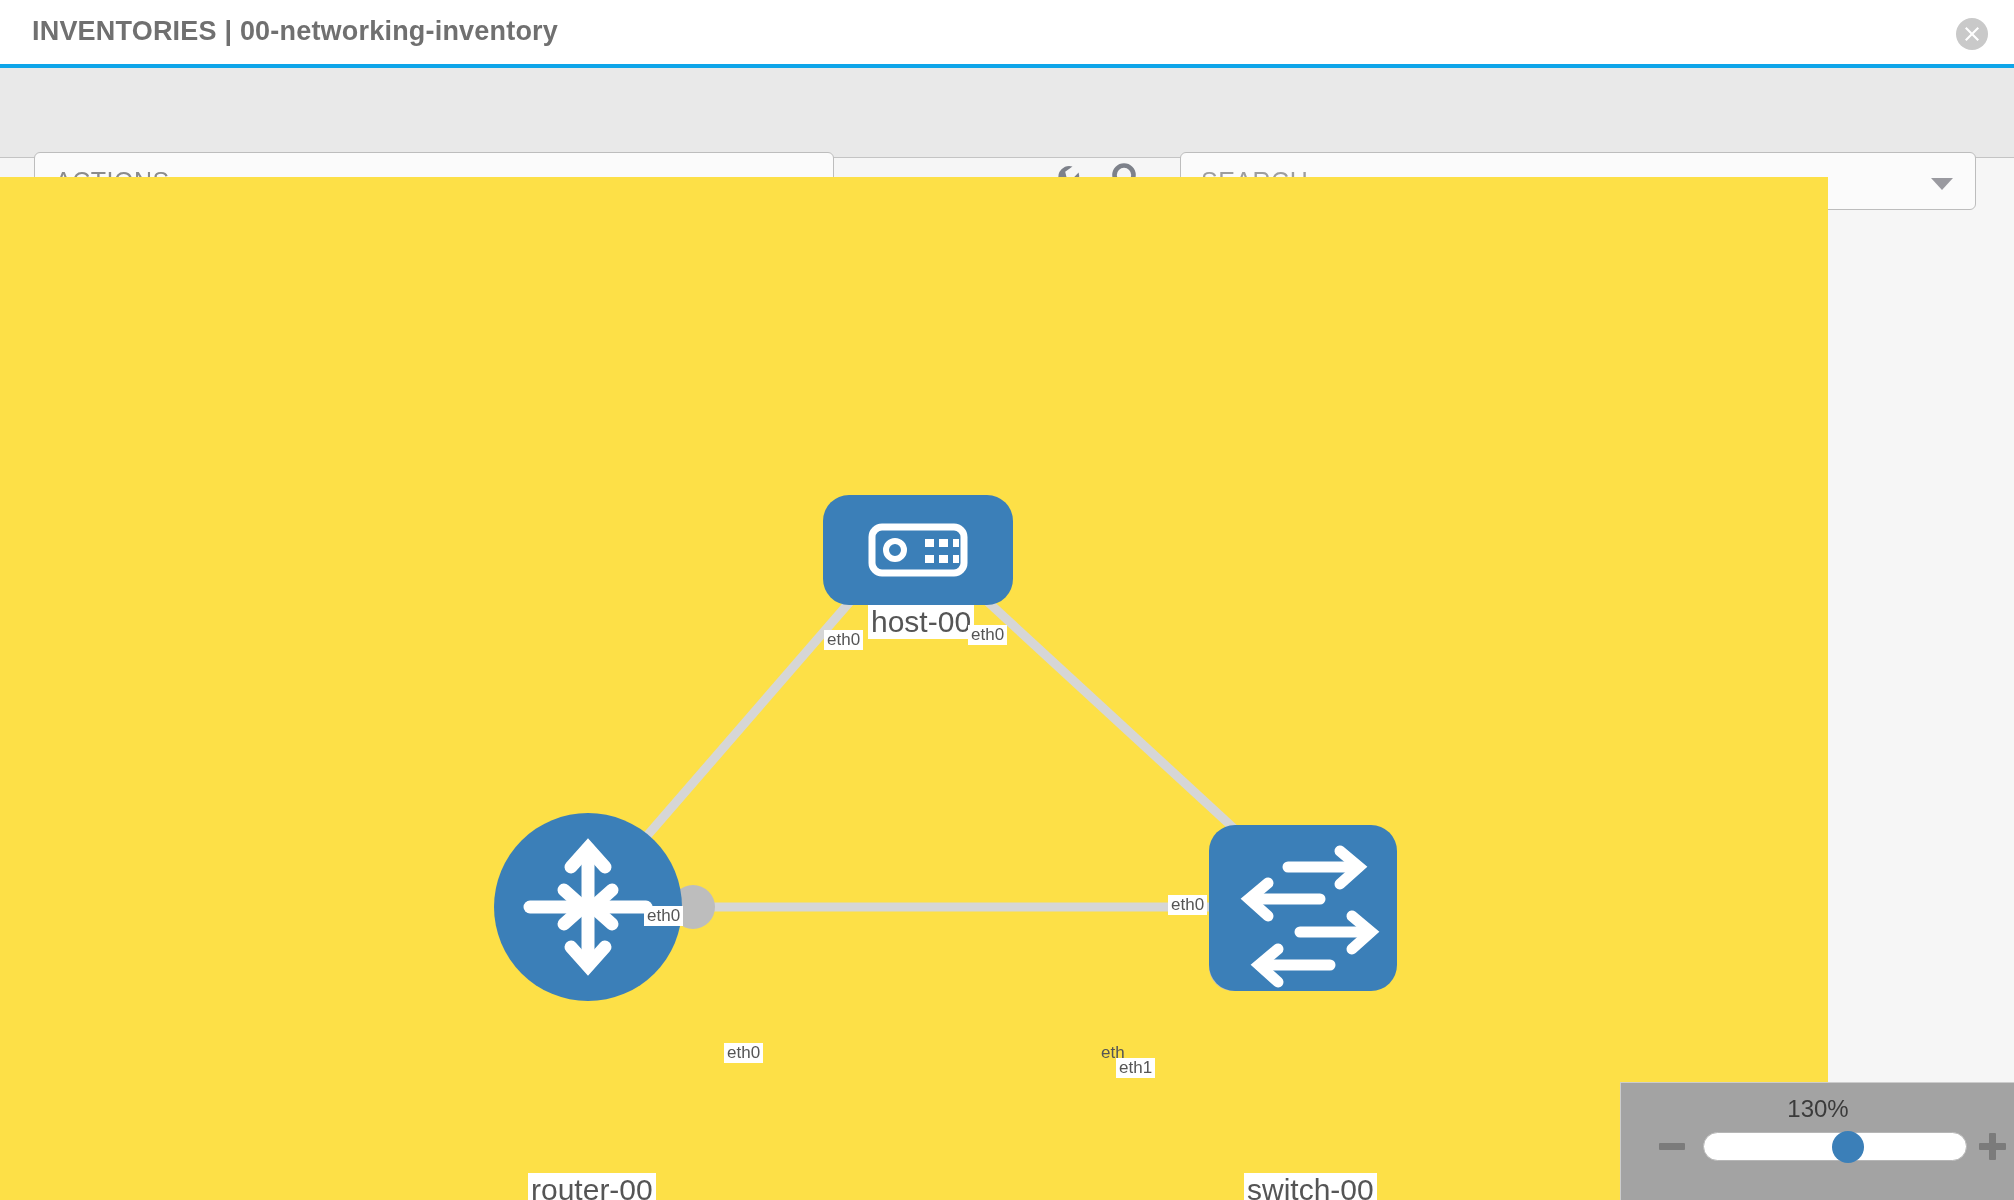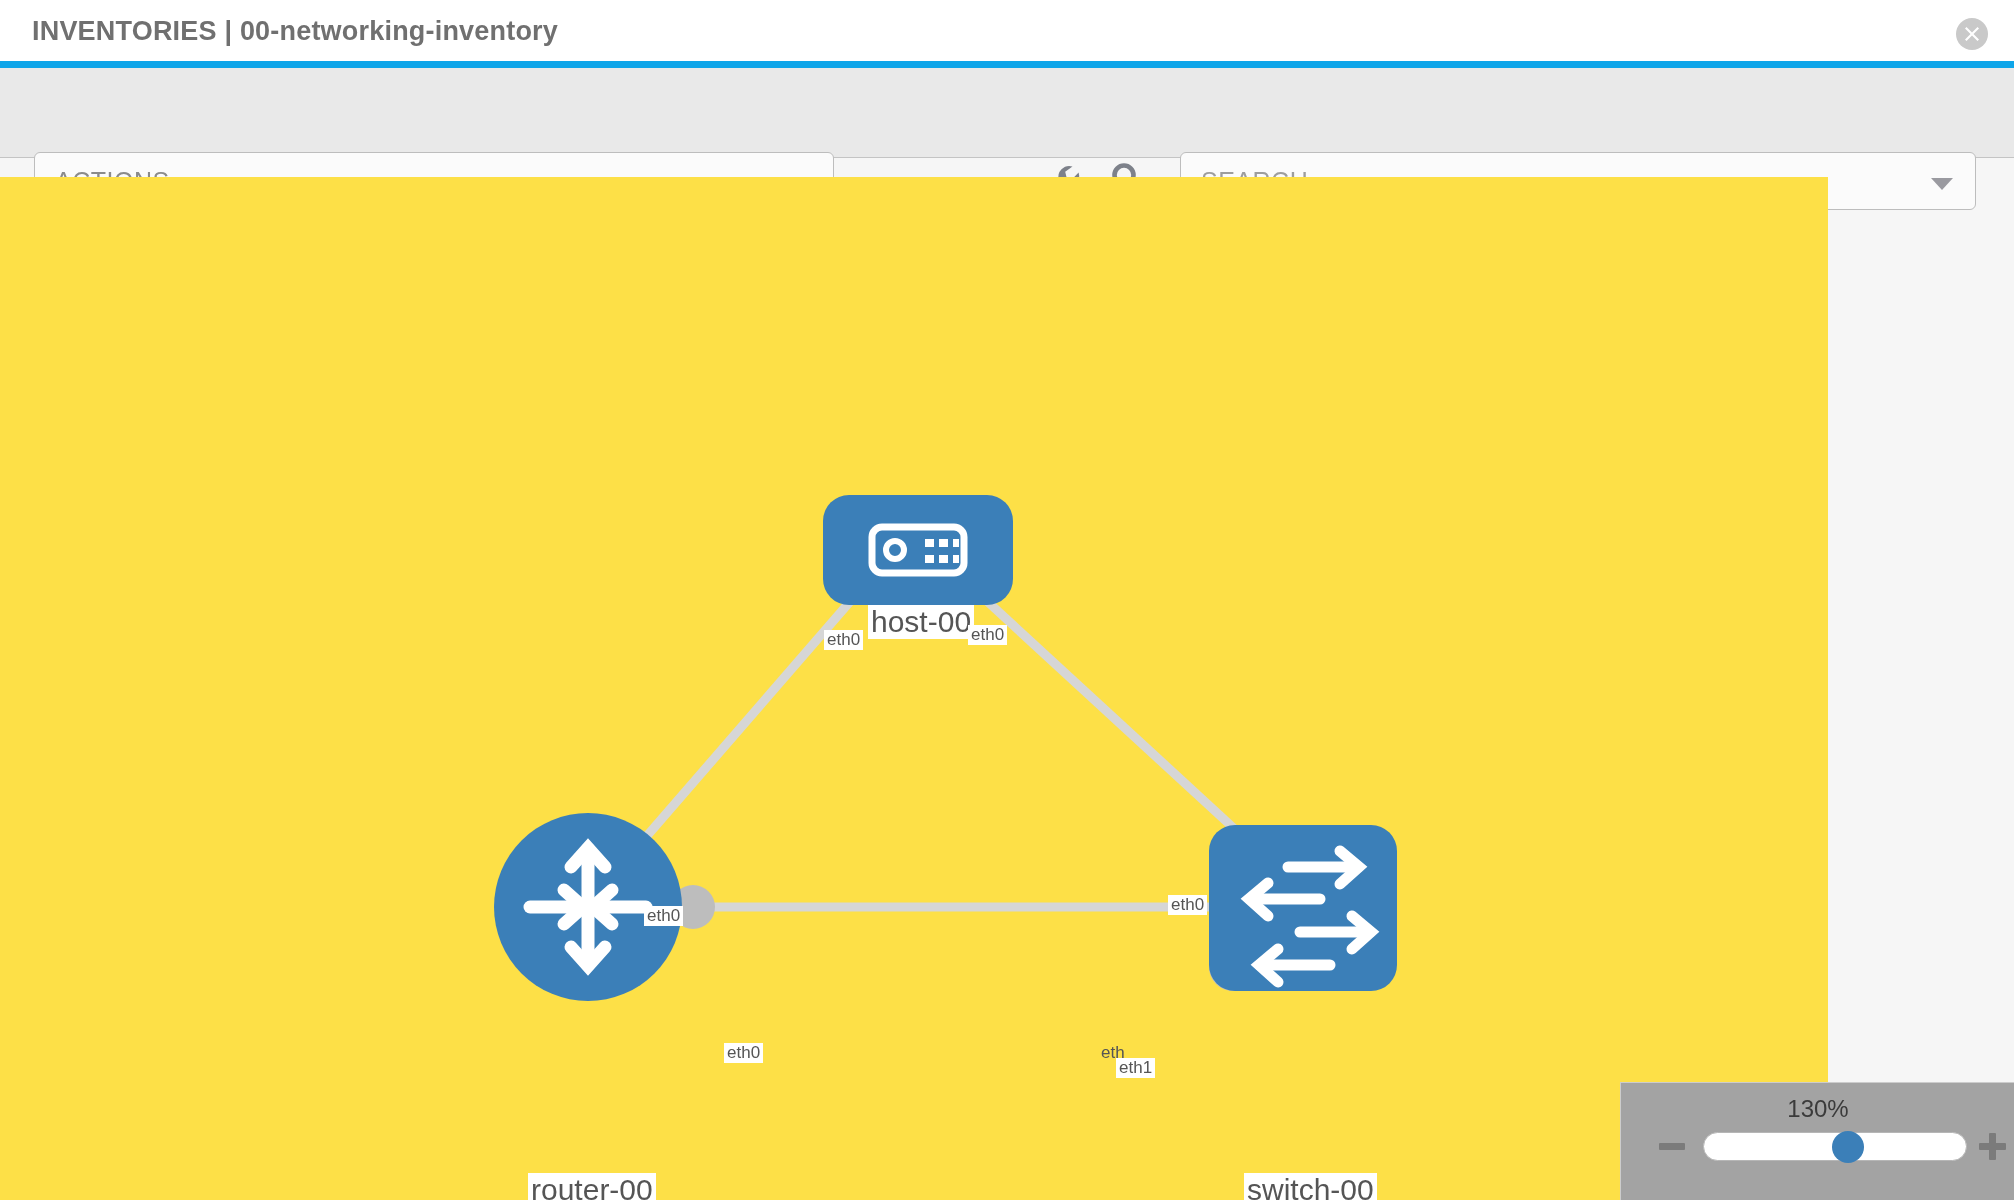--- a/index.html
+++ b/index.html
@@ -20,21 +20,21 @@
     background: #f6f6f6;
   }
 
   
   .header {
     position: absolute;
     left: 0; top: 0;
     width: 2014px;
     height: 68px;
     background: #ffffff;
-    border-bottom: 7px solid #0ea5e9;
+    border-bottom: 4px solid #0ea5e9;
     box-sizing: border-box;
   }
   .header-title {
     position: absolute;
     left: 32px;
     top: 16px;
     font-size: 27px;
     font-weight: bold;
     color: #707070;
     letter-spacing: 0.2px;

